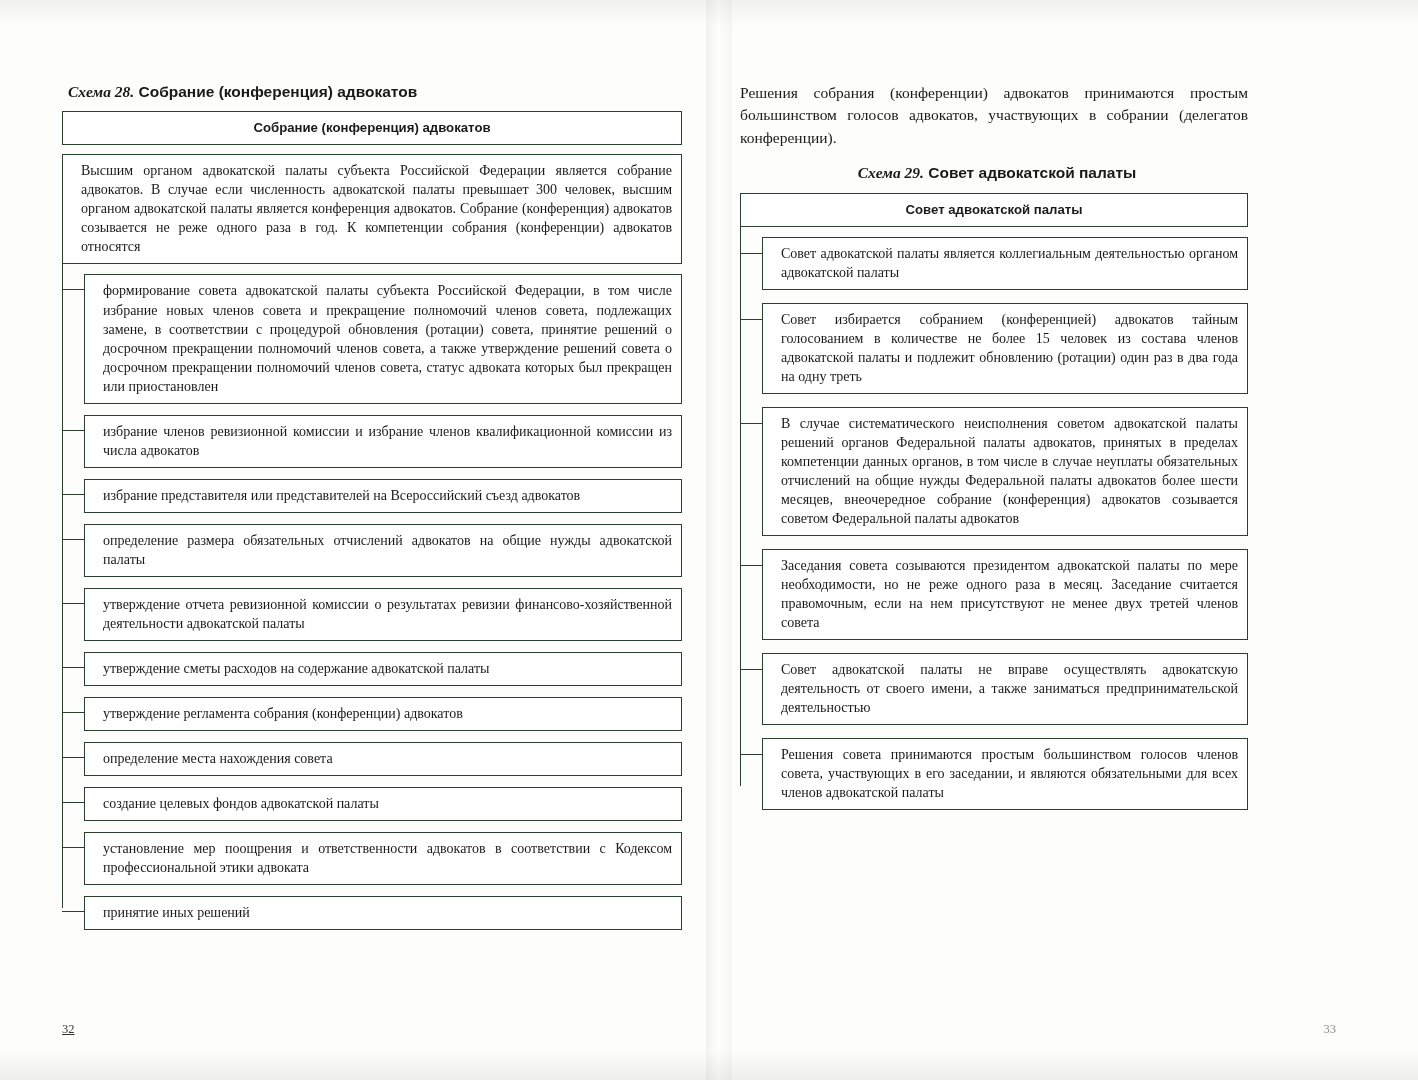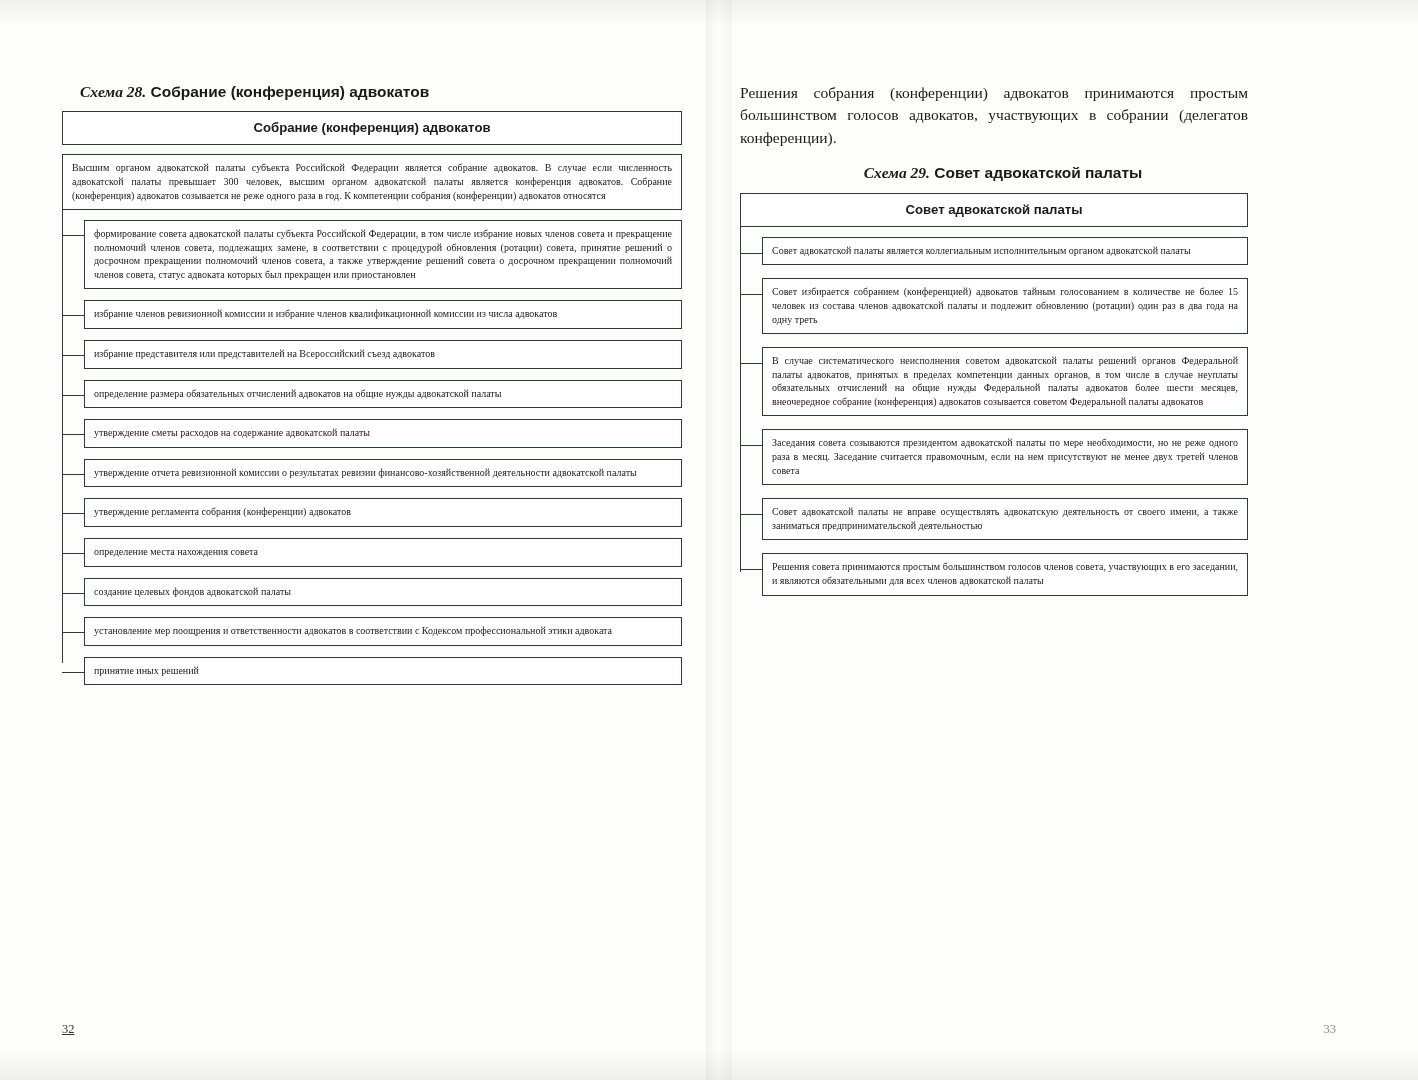--- a/index.html
+++ b/index.html
@@ -16,21 +16,21 @@
     overflow: hidden;
   }
   .page {
     position: absolute;
     inset: 0;
     background: #fdfdfb;
   }
 
   .scheme-title {
     font-size: 15.5px;
-    margin: 0 0 10px 18px;
+    margin: 0 0 10px 6px;
     line-height: 1.25;
     font-family: "Liberation Sans", sans-serif;
     font-weight: bold;
   }
   .scheme-title .num {
     font-family: "Liberation Serif", serif;
     font-style: italic;
     font-weight: bold;
   }
   .para {
@@ -38,22 +38,22 @@
     line-height: 1.45;
     text-align: justify;
     margin: 0 0 14px 0;
     font-family: "Liberation Serif", serif;
   }
 
   
   .box {
     border: 1.3px solid #2b3f2f;
     background: #fff;
-    padding: 6px 9px 7px 9px;
-    font-size: 10px;
+    padding: 6px 9px 7px 18px;
+    font-size: 14px;
     line-height: 1.36;
     text-align: justify;
     box-sizing: border-box;
     position: relative;
   }
   .box.head {
     text-align: center;
     font-family: "Liberation Sans", sans-serif;
     font-weight: bold;
     font-size: 13.2px;
@@ -175,24 +175,24 @@
       <div class="leaf">
         <div class="box">избрание членов ревизионной комиссии и избрание членов квалификационной комиссии из числа адвокатов</div>
       </div>
       <div class="leaf">
         <div class="box">избрание представителя или представителей на Всероссийский съезд адвокатов</div>
       </div>
       <div class="leaf">
         <div class="box">определение размера обязательных отчислений адвокатов на общие нужды адвокатской палаты</div>
       </div>
       <div class="leaf">
+        <div class="box">утверждение отчета ревизионной комиссии о результатах ревизии финансово-хозяйственной деятельности адвокатской палаты</div>
+      </div>
+      <div class="leaf">
         <div class="box">утверждение сметы расходов на содержание адвокатской палаты</div>
-      </div>
-      <div class="leaf">
-        <div class="box">утверждение отчета ревизионной комиссии о результатах ревизии финансово-хозяйственной деятельности адвокатской палаты</div>
       </div>
       <div class="leaf">
         <div class="box">утверждение регламента собрания (конференции) адвокатов</div>
       </div>
       <div class="leaf">
         <div class="box">определение места нахождения совета</div>
       </div>
       <div class="leaf">
         <div class="box">создание целевых фондов адвокатской палаты</div>
       </div>
@@ -211,21 +211,21 @@
 
     <div class="scheme-title" style="text-align:center;">
       <span class="num">Схема 29.</span>
       <span>Совет адвокатской палаты</span>
     </div>
 
     <div class="box head">Совет адвокатской палаты</div>
 
     <div class="tree-right">
       <div class="leaf">
-        <div class="box">Совет адвокатской палаты является коллегиальным исполнительным органом адвокатской палаты</div>
+        <div class="box">Совет адвокатской палаты является коллегиальным деятельностью органом адвокатской палаты</div>
       </div>
       <div class="leaf">
         <div class="box">Совет избирается собранием (конференцией) адвокатов тайным голосованием в количестве не более 15 человек из состава членов адвокатской палаты и подлежит обновлению (ротации) один раз в два года на одну треть</div>
       </div>
       <div class="leaf">
         <div class="box">В случае систематического неисполнения советом адвокатской палаты решений органов Федеральной палаты адвокатов, принятых в пределах компетенции данных органов, в том числе в случае неуплаты обязательных отчислений на общие нужды Федеральной палаты адвокатов более шести месяцев, внеочередное собрание (конференция) адвокатов созывается советом Федеральной палаты адвокатов</div>
       </div>
       <div class="leaf">
         <div class="box">Заседания совета созываются президентом адвокатской палаты по мере необходимости, но не реже одного раза в месяц. Заседание считается правомочным, если на нем присутствуют не менее двух третей членов совета</div>
       </div>

